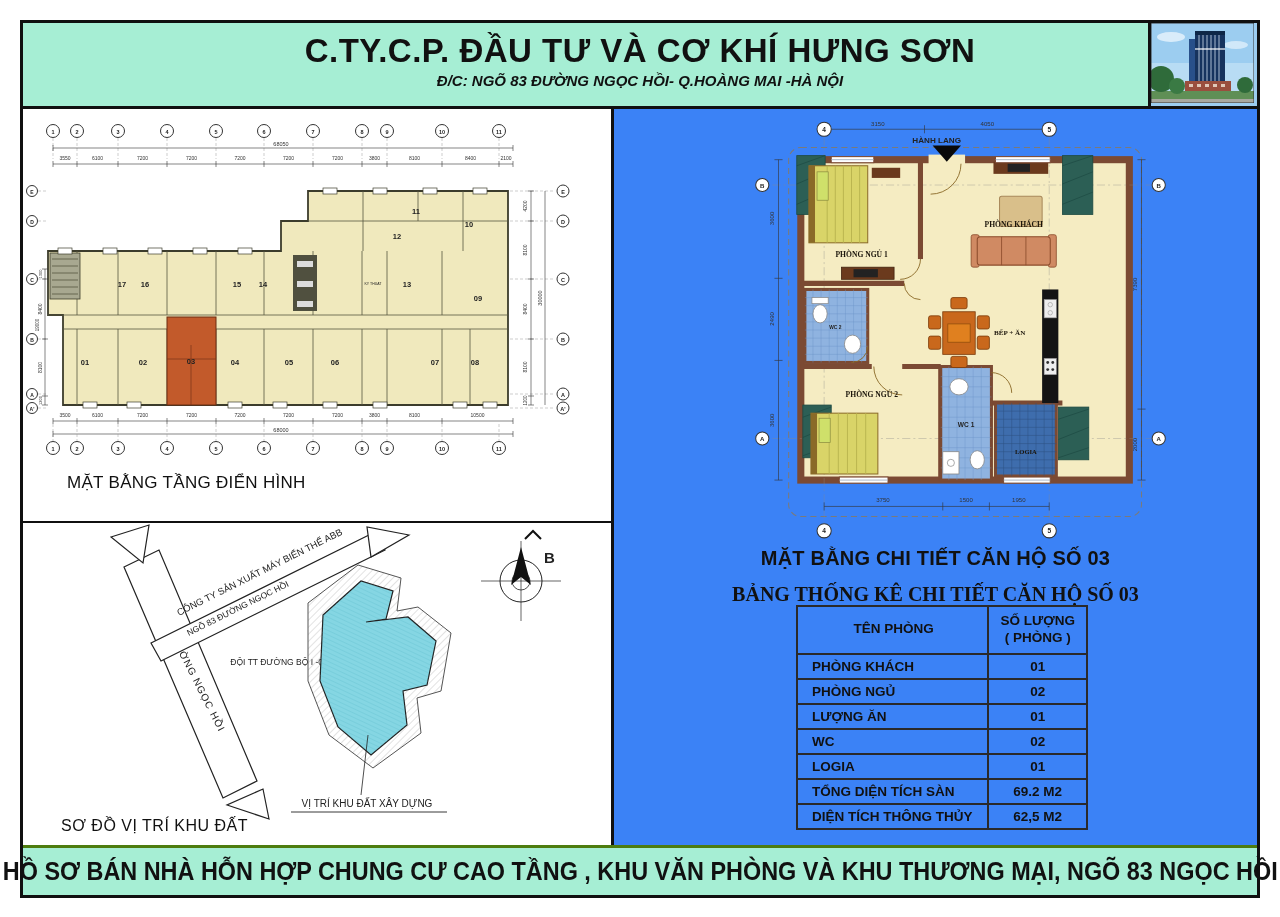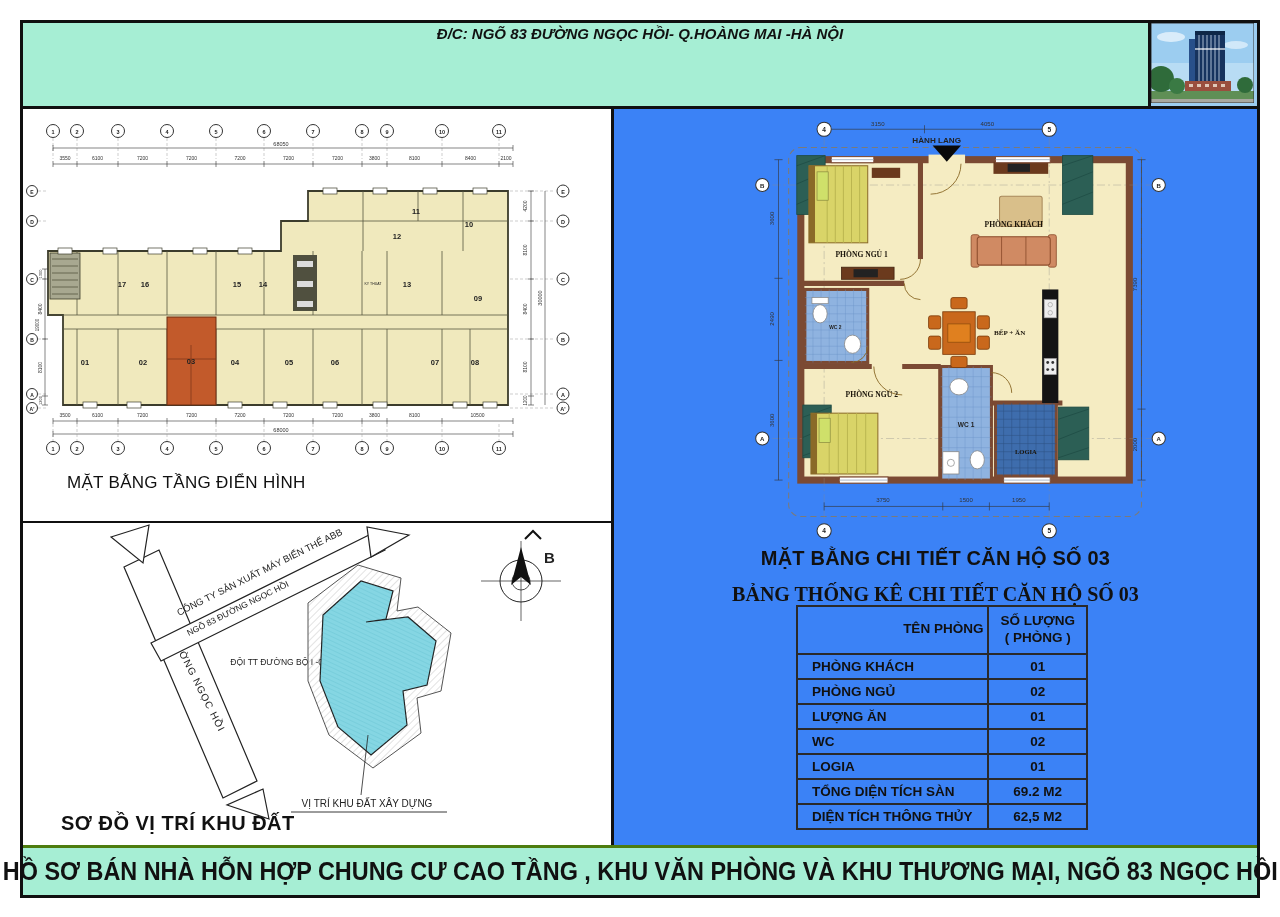--- a/index.html
+++ b/index.html
@@ -9,21 +9,21 @@
   .hdr-title{margin:0;padding-top:9px;text-align:center;font-size:33px;font-weight:800;letter-spacing:.5px;}
   .hdr-addr{margin:2px 0 0;text-align:center;font-size:15px;font-weight:700;font-style:italic;}
   .thumb{position:absolute;right:0;top:0;width:106px;height:83px;border-left:3px solid #101010;background:#9ccdf0;}
   .main{flex:1;display:flex;min-height:0;}
   .left-panel{width:588px;flex:none;border-right:3px solid #101010;background:#fff;position:relative;}
   .fp-section{height:412px;border-bottom:2px solid #101010;position:relative;}
   .fp-svg{position:absolute;left:0;top:6px;width:588px;height:352px;}
   .fp-caption{position:absolute;left:44px;top:364px;font-size:17px;letter-spacing:.3px;}
   .site-section{position:relative;height:320px;}
   .sm-svg{position:absolute;left:0;top:0;width:588px;height:298px;}
-  .sm-caption{position:absolute;left:38px;bottom:8px;font-size:20px;font-weight:700;letter-spacing:.5px;margin-top:18px;}
+  .sm-caption{position:absolute;left:38px;bottom:8px;font-size:16px;font-weight:400;letter-spacing:.5px;margin-top:18px;}
   .right-panel{flex:1;background:#3b82f6;position:relative;}
   .ap-svg{position:absolute;left:138px;top:2px;width:416px;height:436px;}
   .rt-titles{position:absolute;top:438px;left:0;right:0;text-align:center;}
   .rt-t1{font-size:20px;font-weight:700;letter-spacing:.2px;}
   .rt-t2{font-size:20px;font-weight:700;font-family:"Liberation Serif",serif;margin-top:13px;}
   .qty-table{position:absolute;left:182px;top:496px;width:292px;border-collapse:collapse;}
   .qty-table td{border:2px solid #2a2a2a;font-size:13.5px;font-weight:700;padding:4px 6px;}
   .qty-table td.nm{padding-left:14px;width:66%;}
   .qty-table td.qt{text-align:center;}
   .qty-table tr.hd td{text-align:center;padding:6px 4px;line-height:1.25;}
@@ -38,20 +38,21 @@
   svg .dimline{stroke:#333;stroke-width:.6;fill:none;}
   svg .lead{stroke:#999;stroke-width:.5;stroke-dasharray:3,2;fill:none;}
   svg .iw{stroke:#55553f;stroke-width:.8;}
 </style>
 </head>
 <body>
 
 <div class="page-frame">
 
   <div class="hdr">
+    <div class="hdr-title">C.TY.C.P. ĐẦU TƯ VÀ CƠ KHÍ HƯNG SƠN</div>
     <div class="hdr-addr">Đ/C: NGÕ 83 ĐƯỜNG NGỌC HỒI- Q.HOÀNG MAI -HÀ NỘI</div>
     <div class="thumb">
       <svg width="103" height="80" viewBox="0 0 103 80">
         <rect x="0" y="0" width="103" height="80" fill="#9ccdf0"></rect>
         <rect x="0" y="40" width="103" height="30" fill="#b8dcf4"></rect>
         <ellipse cx="20" cy="14" rx="14" ry="5" fill="#e8f4fc" opacity=".8"></ellipse>
         <ellipse cx="85" cy="22" rx="12" ry="4" fill="#e8f4fc" opacity=".7"></ellipse>
         <rect x="38" y="16" width="8" height="42" fill="#28508a"></rect>
         <rect x="44" y="8" width="30" height="4" fill="#0e2747"></rect>
         <rect x="44" y="12" width="30" height="46" fill="#16335e"></rect>
@@ -725,21 +726,21 @@
       </svg>
 
       <div class="rt-titles">
         <div class="rt-t1">MẶT BẰNG CHI TIẾT CĂN HỘ SỐ 03</div>
         <div class="rt-t2">BẢNG THỐNG KÊ CHI TIẾT CĂN HỘ SỐ 03</div>
       </div>
 
       <table class="qty-table">
         <tbody>
             <tr class="hd">
-          <td class="nm" style="text-align:right;padding-left:6px;">TÊN PHÒNG</td>
+          <td class="nm" style="text-align:center;padding-left:6px;">TÊN PHÒNG</td>
           <td class="qt">
             <div>SỐ LƯỢNG</div>
             <div>( PHÒNG )</div>
           </td>
         </tr>
         <tr>
               <td class="nm">PHÒNG KHÁCH</td>
               <td class="qt">01</td>
             </tr>
         <tr>

